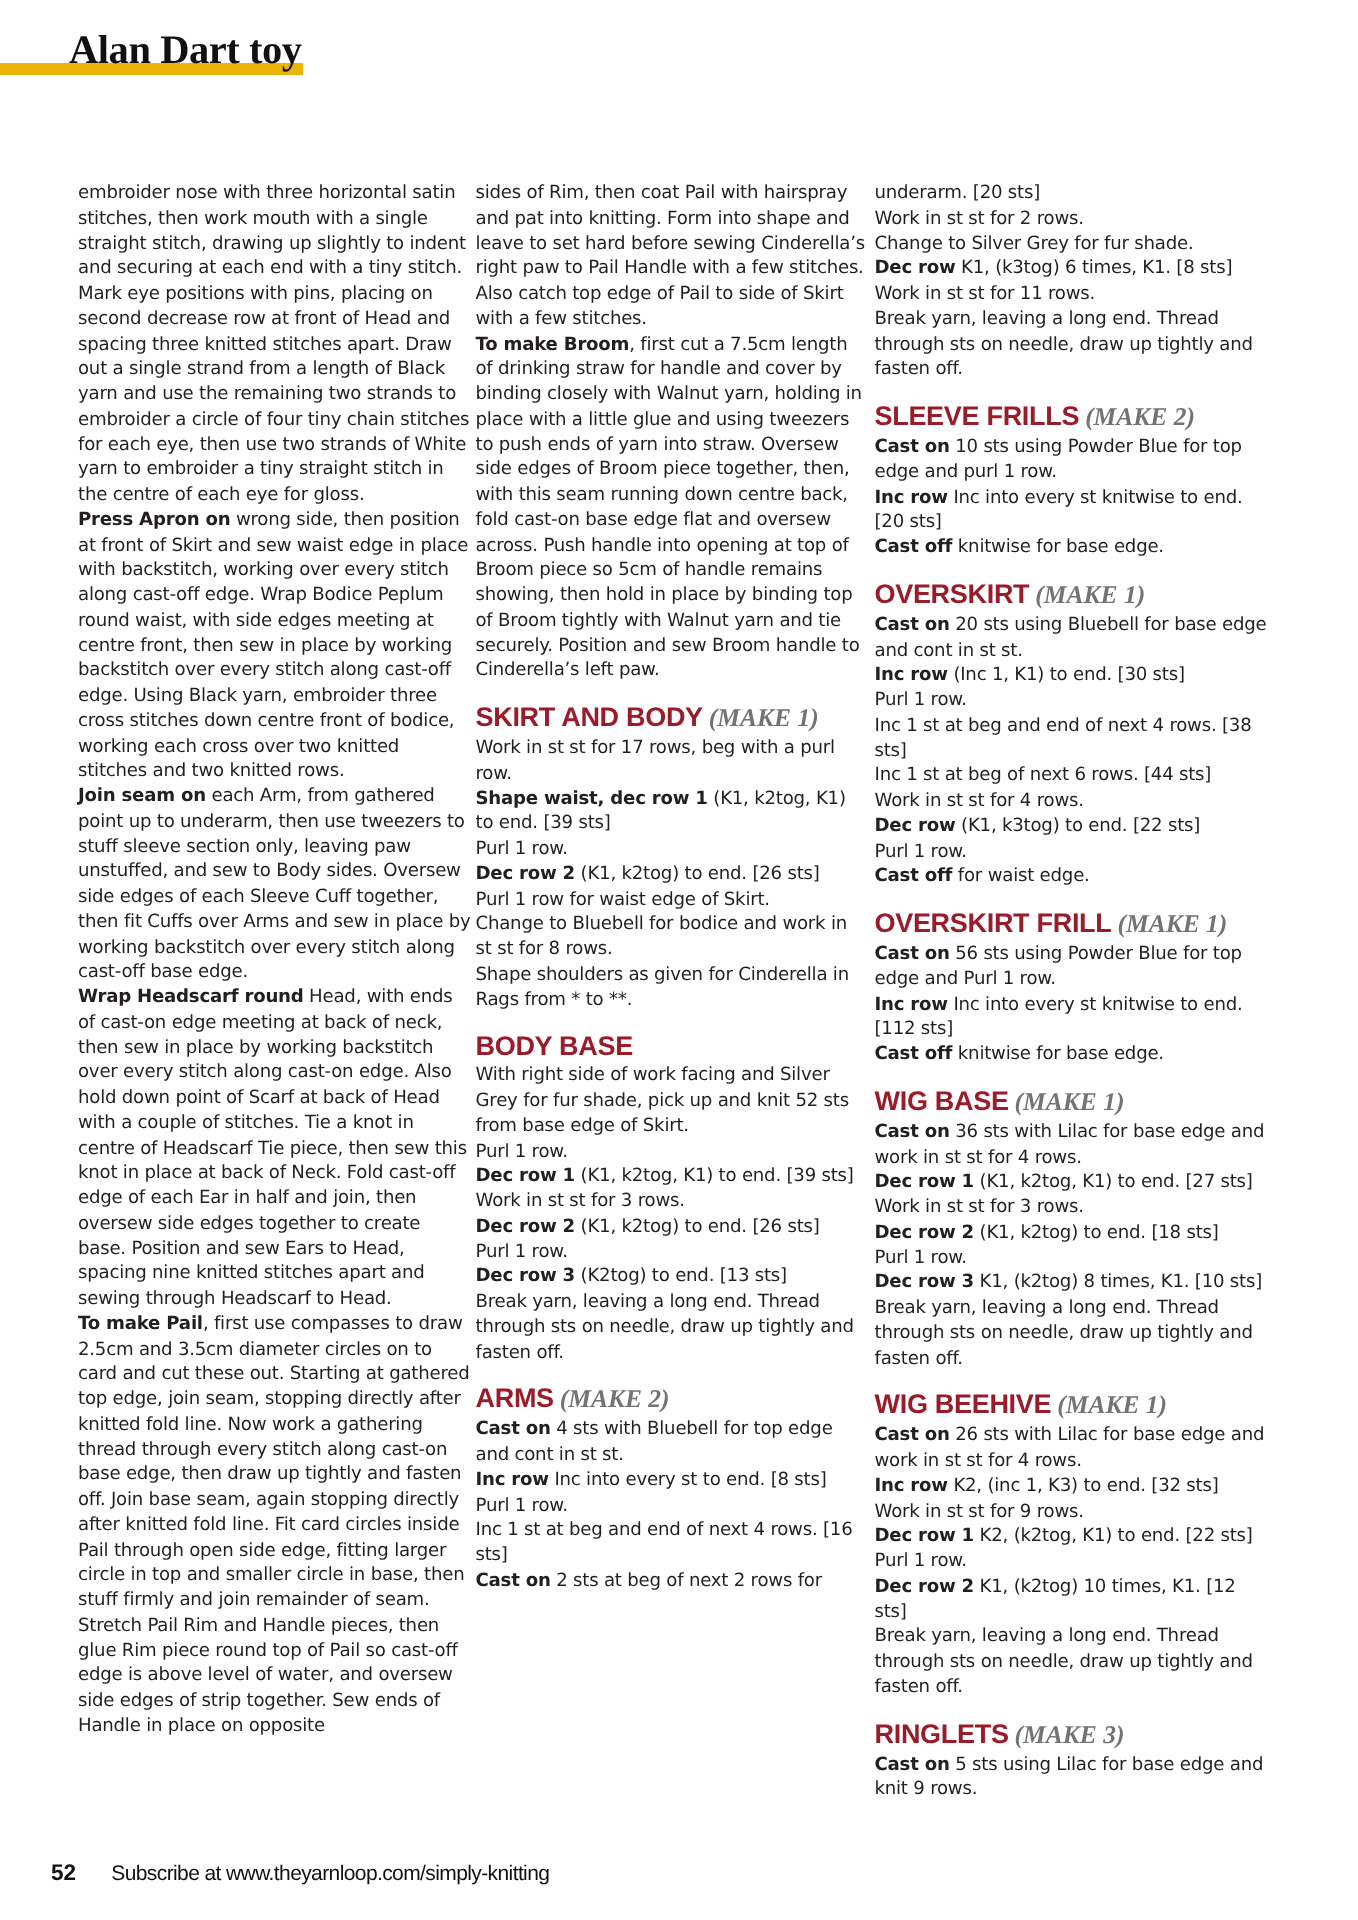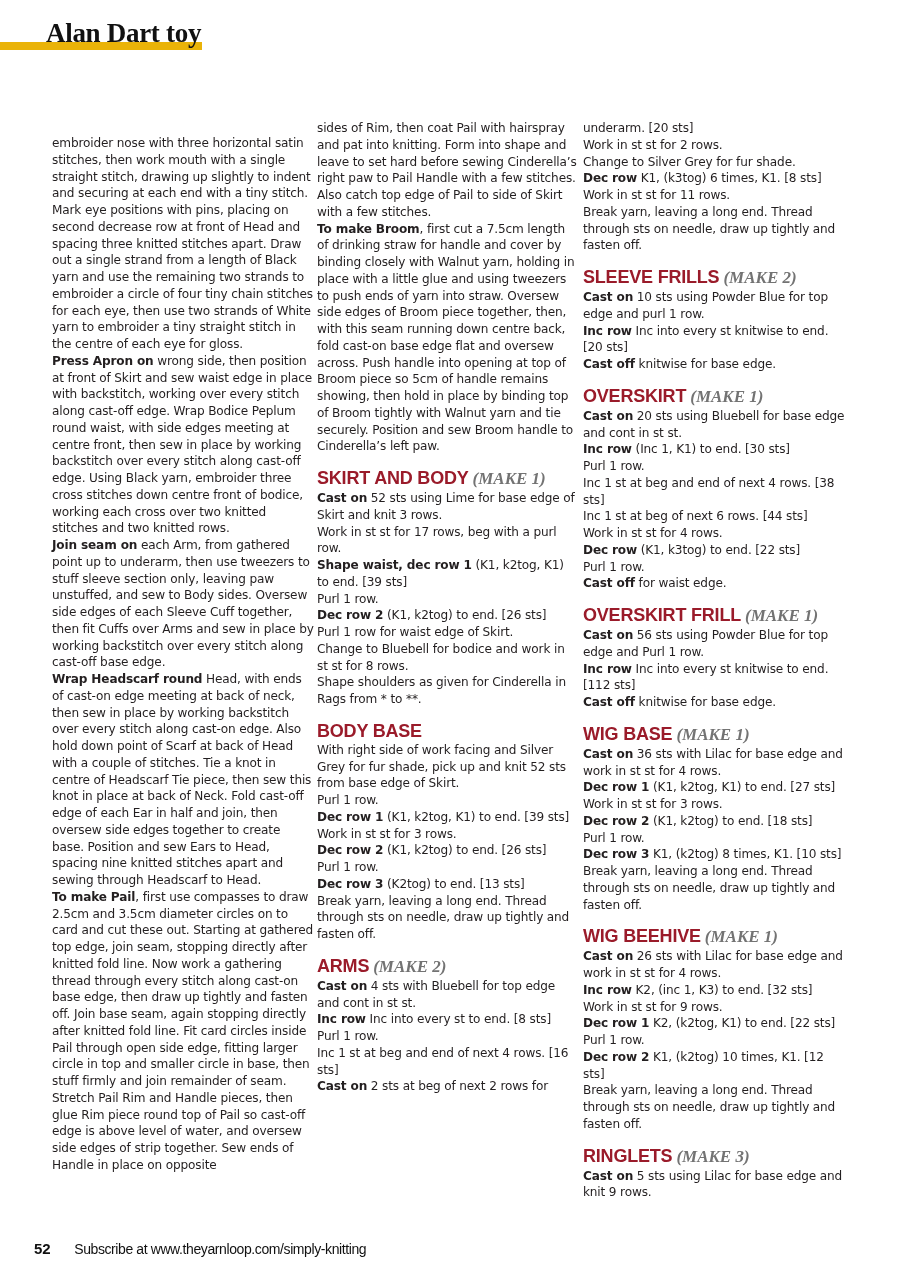--- a/index.html
+++ b/index.html
@@ -1,21 +1,21 @@
 <!DOCTYPE html>
 <html><head>
 <meta charset="utf-8">
 <style>
   * { box-sizing: border-box; margin: 0; padding: 0; }
   html, body { width: 905px; height: 1280px; background: #ffffff; overflow: hidden; }
   body { position: relative; font-family: "DejaVu Sans", sans-serif; color: #231f20; }
   .header { position: absolute; left: 0; top: 14px; width: 202px; height: 36px; border-bottom: 8px solid #eab308; }
   .header-title { position: absolute; left: 46px; top: 4px; font-family: "Liberation Serif", serif; font-weight: bold; font-size: 27px; color: #111; letter-spacing: -0.3px; white-space: nowrap; }
   .col { position: absolute; top: 120px; width: 262px; font-size: 12.1px; line-height: 16.75px; letter-spacing: -0.15px; }
-  .col1 { left: 52px; margin-top: 15px; }
+  .col1 { left: 52px; }
   .col2 { left: 317px; }
   .col3 { left: 583px; }
   .col p { margin: 0; }
   .b { font-weight: bold; }
   .sec-head { color: #9a1b2a; font-family: "Liberation Sans", sans-serif; font-weight: bold; font-size: 18px; line-height: 20px; margin-top: 13px; margin-bottom: 1px; letter-spacing: -0.2px; white-space: nowrap; }
   .sec-head .make { font-family: "Liberation Serif", serif; font-style: italic; font-weight: bold; font-size: 17px; color: #737373; margin-left: 4px; letter-spacing: 0; }
   .footer { position: absolute; left: 34px; top: 1240px; font-family: "Liberation Sans", sans-serif; font-size: 14px; color: #111; white-space: nowrap; letter-spacing: -0.4px; }
   .footer .page-num { font-weight: bold; font-size: 15px; margin-right: 20px; letter-spacing: 0; }
 </style>
 </head>
@@ -33,21 +33,20 @@
     <p><span class="b">To make Pail</span><span>, first use compasses to draw 2.5cm and 3.5cm diameter circles on to card and cut these out. Starting at gathered top edge, join seam, stopping directly after knitted fold line. Now work a gathering thread through every stitch along cast-on base edge, then draw up tightly and fasten off. Join base seam, again stopping directly after knitted fold line. Fit card circles inside Pail through open side edge, fitting larger circle in top and smaller circle in base, then stuff firmly and join remainder of seam. Stretch Pail Rim and Handle pieces, then glue Rim piece round top of Pail so cast-off edge is above level of water, and oversew side edges of strip together. Sew ends of Handle in place on opposite</span></p>
   </div>
 
 <div class="col col2">
   <div>
       <p><span>sides of Rim, then coat Pail with hairspray and pat into knitting. Form into shape and leave to set hard before sewing Cinderella’s right paw to Pail Handle with a few stitches. Also catch top edge of Pail to side of Skirt with a few stitches.</span></p>
       <p><span class="b">To make Broom</span><span>, first cut a 7.5cm length of drinking straw for handle and cover by binding closely with Walnut yarn, holding in place with a little glue and using tweezers to push ends of yarn into straw. Oversew side edges of Broom piece together, then, with this seam running down centre back, fold cast-on base edge flat and oversew across. Push handle into opening at top of Broom piece so 5cm of handle remains showing, then hold in place by binding top of Broom tightly with Walnut yarn and tie securely. Position and sew Broom handle to Cinderella’s left paw.</span></p>
     </div>
   <div>
       <div class="sec-head"><span>SKIRT AND BODY</span><span class="make">(MAKE 1)</span></div>
-      <p><span class="b">Cast on</span><span> 52 sts using Lime for base edge of Skirt and knit 3 rows.</span></p>
       <p><span>Work in st st for 17 rows, beg with a purl row.</span></p>
       <p><span class="b">Shape waist, dec row 1</span><span> (K1, k2tog, K1) to end. [39 sts]</span></p>
       <p><span>Purl 1 row.</span></p>
       <p><span class="b">Dec row 2</span><span> (K1, k2tog) to end. [26 sts]</span></p>
       <p><span>Purl 1 row for waist edge of Skirt.</span></p>
       <p><span>Change to Bluebell for bodice and work in st st for 8 rows.</span></p>
       <p><span>Shape shoulders as given for Cinderella in Rags from * to **.</span></p>
     </div>
   <div>
       <div class="sec-head"><span>BODY BASE</span></div>

